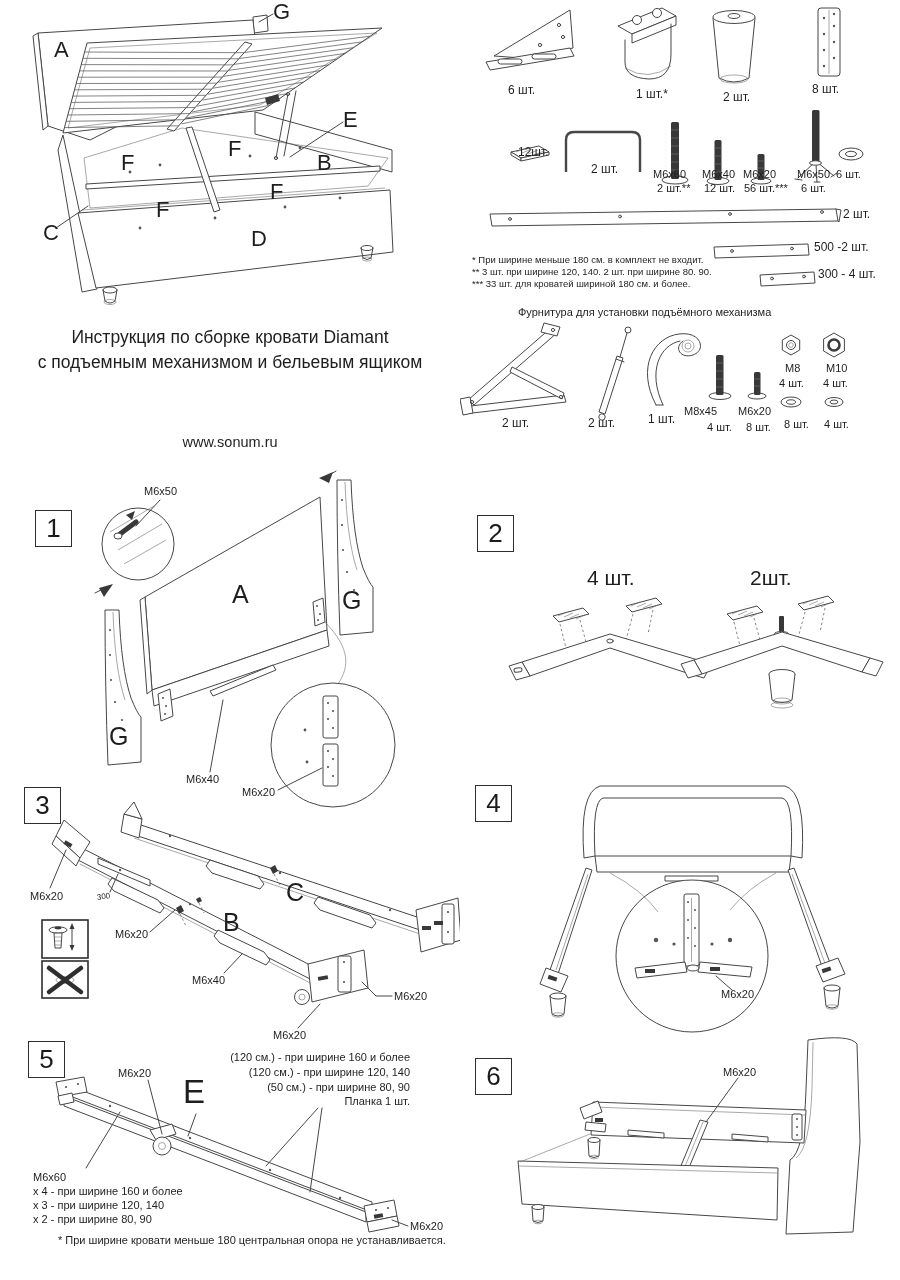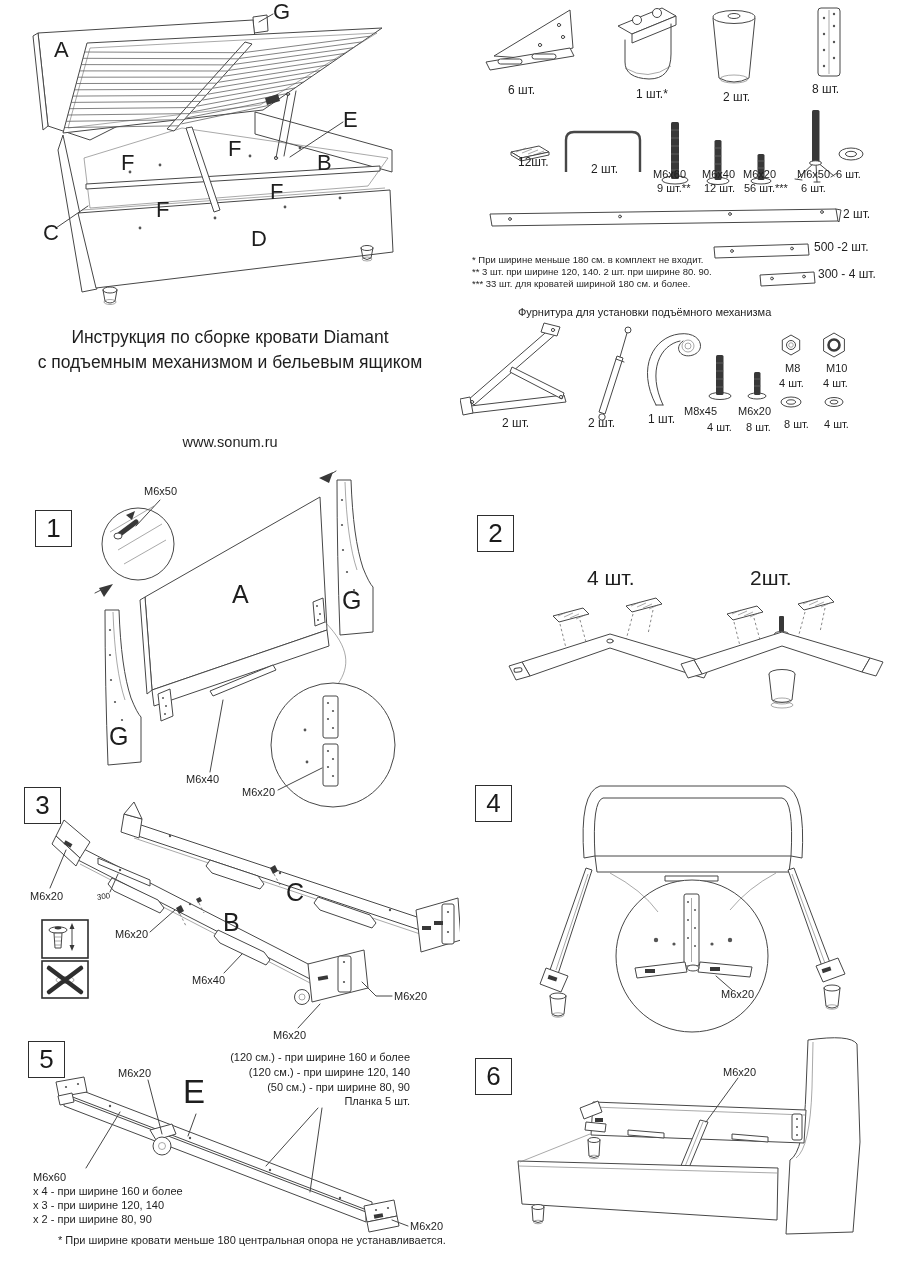--- a/index.html
+++ b/index.html
@@ -192,24 +192,24 @@
       <g>
         <polygon class="fw" points="300,275 354,272 355,283 301,286"></polygon>
         <circle class="ln" cx="312" cy="278.5" r="1.4"></circle>
           <circle class="ln" cx="344" cy="276.5" r="1.4"></circle>
       </g>
     </svg>
     <span class="lbl f12" style="left:48px;top:84px">6 шт.</span>
     <span class="lbl f12" style="left:176px;top:88px">1 шт.*</span>
     <span class="lbl f12" style="left:263px;top:91px">2 шт.</span>
     <span class="lbl f12" style="left:352px;top:83px">8 шт.</span>
-    <span class="lbl f12" style="left:58px;top:156px">12шт.</span>
+    <span class="lbl f12" style="left:58px;top:146px">12шт.</span>
     <span class="lbl f12" style="left:131px;top:163px">2 шт.</span>
     <span class="lbl f11" style="left:193px;top:168px">M6x60</span>
-    <span class="lbl f11" style="left:197px;top:182px">9 шт.**</span>
+    <span class="lbl f11" style="left:197px;top:182px">2 шт.**</span>
     <span class="lbl f11" style="left:242px;top:168px">M6x40</span>
     <span class="lbl f11" style="left:244px;top:182px">12 шт.</span>
     <span class="lbl f11" style="left:283px;top:168px">M6x20</span>
     <span class="lbl f11" style="left:284px;top:182px">56 шт.***</span>
     <span class="lbl f11" style="left:337px;top:168px">M6x50</span>
     <span class="lbl f11" style="left:341px;top:182px">6 шт.</span>
     <span class="lbl f11" style="left:376px;top:168px">6 шт.</span>
     <span class="lbl f12" style="left:383px;top:208px">2 шт.</span>
     <span class="lbl f12" style="left:354px;top:241px">500 -2 шт.</span>
     <span class="lbl f12" style="left:358px;top:268px">300 - 4 шт.</span>
@@ -584,21 +584,21 @@
       <line class="ln" x1="372" y1="190" x2="388" y2="196"></line>
     </svg>
     <div class="stepnum" style="left:8px;top:11px">
         <span>5</span>
       </div>
     <span class="lbl f11" style="left:98px;top:37px">M6x20</span>
     <span class="lbl e34" style="left:163px;top:44px">E</span>
     <span class="lbl f11 rt" style="left:208px;top:21px;width:182px">(120 см.) - при ширине 160 и более</span>
     <span class="lbl f11 rt" style="left:208px;top:36px;width:182px">(120 см.) - при ширине 120, 140</span>
     <span class="lbl f11 rt" style="left:208px;top:51px;width:182px">(50 см.) - при ширине 80, 90</span>
-    <span class="lbl f11 rt" style="left:208px;top:65px;width:182px">Планка 5 шт.</span>
+    <span class="lbl f11 rt" style="left:208px;top:65px;width:182px">Планка 1 шт.</span>
     <span class="lbl f11" style="left:13px;top:141px">M6x60</span>
     <span class="lbl f11" style="left:13px;top:155px">x 4 - при ширине 160 и более</span>
     <span class="lbl f11" style="left:13px;top:169px">x 3 - при ширине 120, 140</span>
     <span class="lbl f11" style="left:13px;top:183px">x 2 - при ширине 80, 90</span>
     <span class="lbl f11" style="left:390px;top:190px">M6x20</span>
   </div>
 
   <div class="sec" style="left:460px;top:1030px;width:440px;height:250px">
     <svg width="440" height="250" viewBox="0 0 440 250">
 

